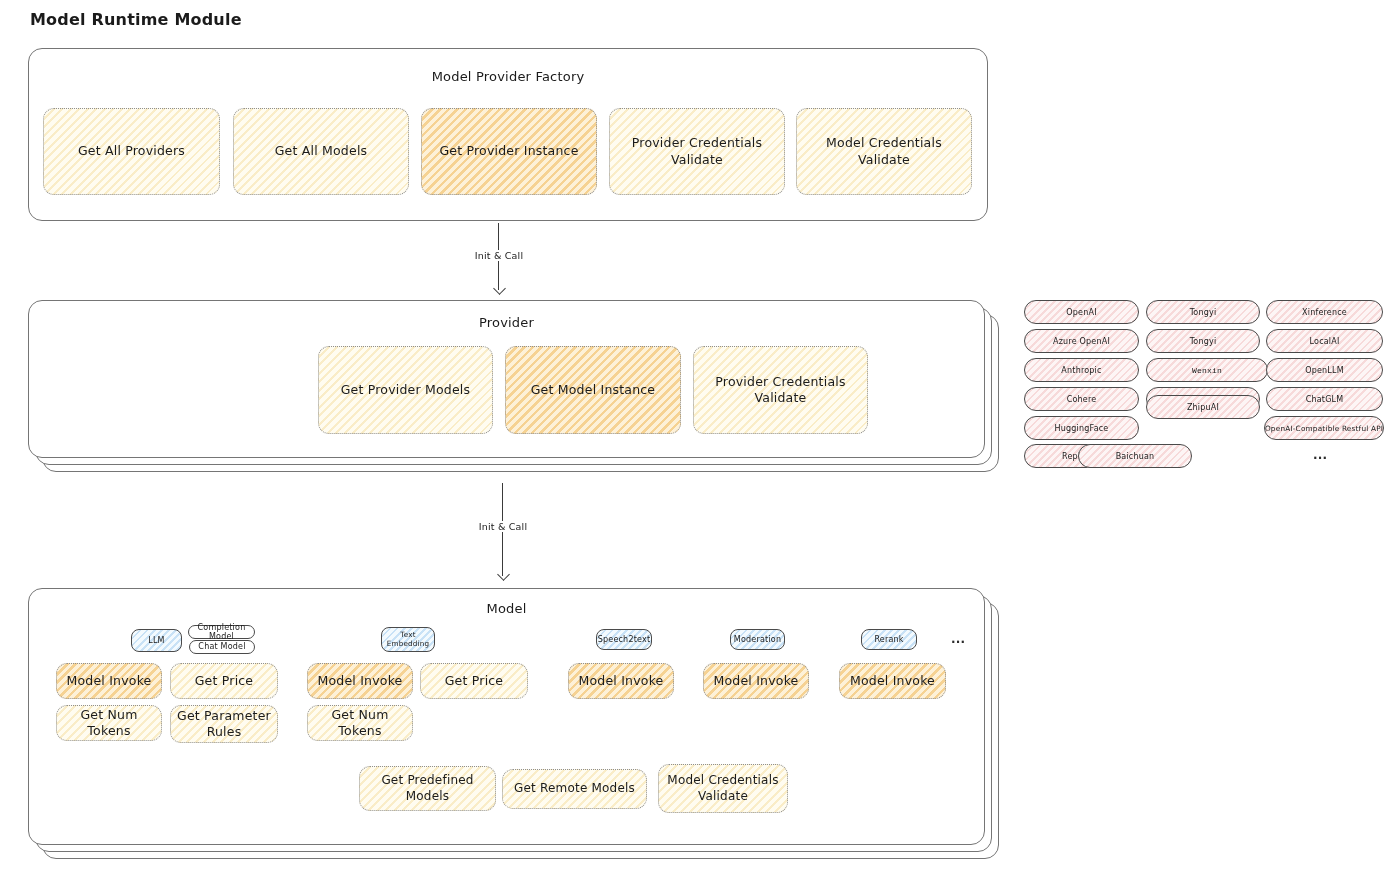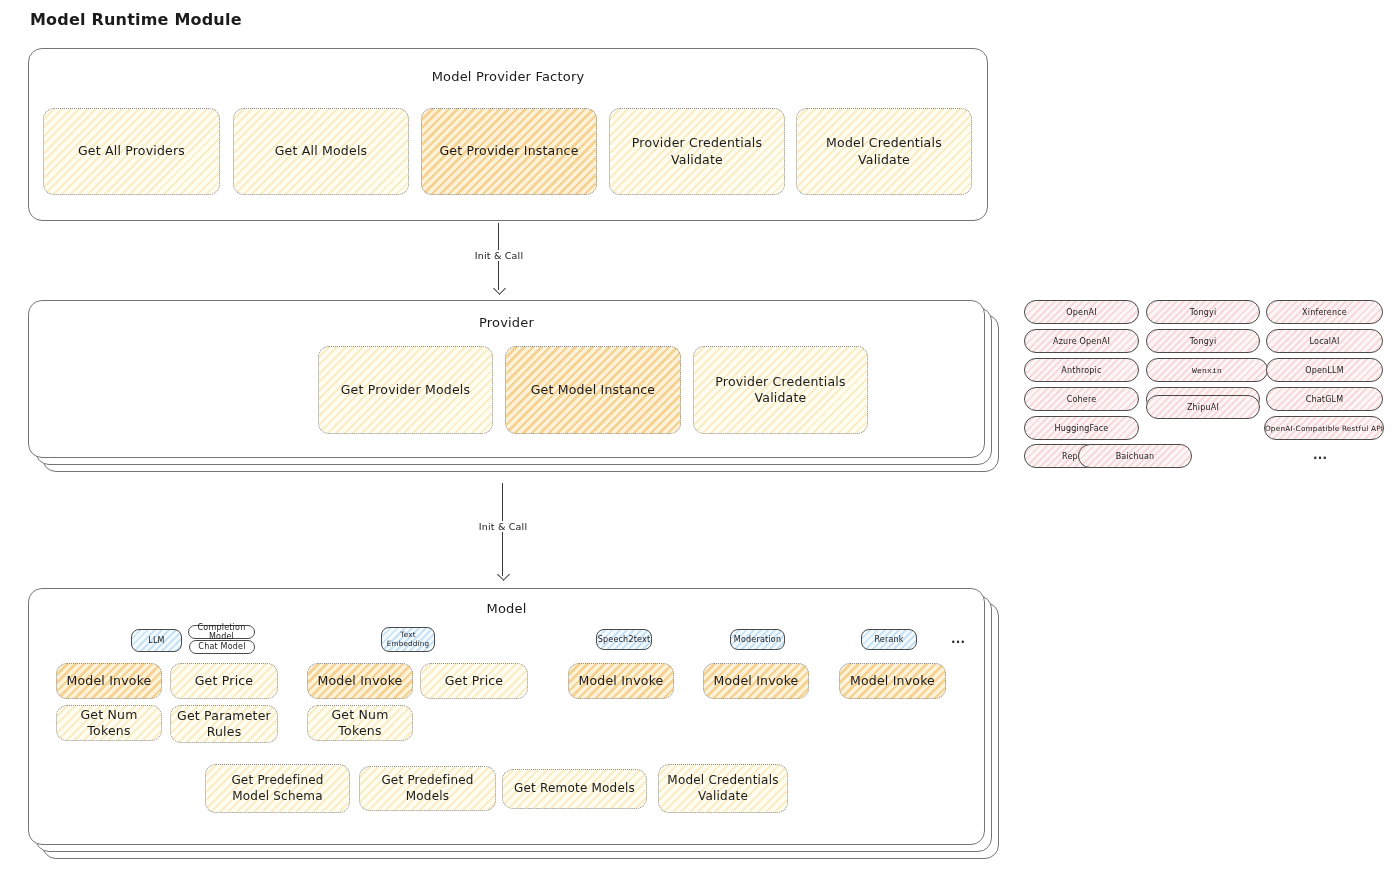--- a/index.html
+++ b/index.html
@@ -126,19 +126,18 @@
     <div class="node fill-yellow" style="left:141px;top:116px;width:108px;height:38px;">Get Parameter Rules</div>
 
     <div class="node fill-orange" style="left:278px;top:74px;width:106px;height:36px;">Model Invoke</div>
     <div class="node fill-yellow" style="left:391px;top:74px;width:108px;height:36px;">Get Price</div>
     <div class="node fill-yellow" style="left:278px;top:116px;width:106px;height:36px;">Get Num Tokens</div>
 
     <div class="node fill-orange" style="left:539px;top:74px;width:106px;height:36px;">Model Invoke</div>
     <div class="node fill-orange" style="left:674px;top:74px;width:106px;height:36px;">Model Invoke</div>
     <div class="node fill-orange" style="left:810px;top:74px;width:107px;height:36px;">Model Invoke</div>
 
-    <div class="node fill-yellow" style="left:176px;top:175px;width:145px;height:49px;font-size:12px;">Get Predefined Model Schema</div>
     <div class="node fill-yellow" style="left:330px;top:177px;width:137px;height:45px;font-size:12px;">Get Predefined Models</div>
     <div class="node fill-yellow" style="left:473px;top:180px;width:145px;height:40px;font-size:12px;">Get Remote Models</div>
     <div class="node fill-yellow" style="left:629px;top:175px;width:130px;height:49px;font-size:12px;">Model Credentials Validate</div>
   </div>
 
 </div>
 
 </body></html>

